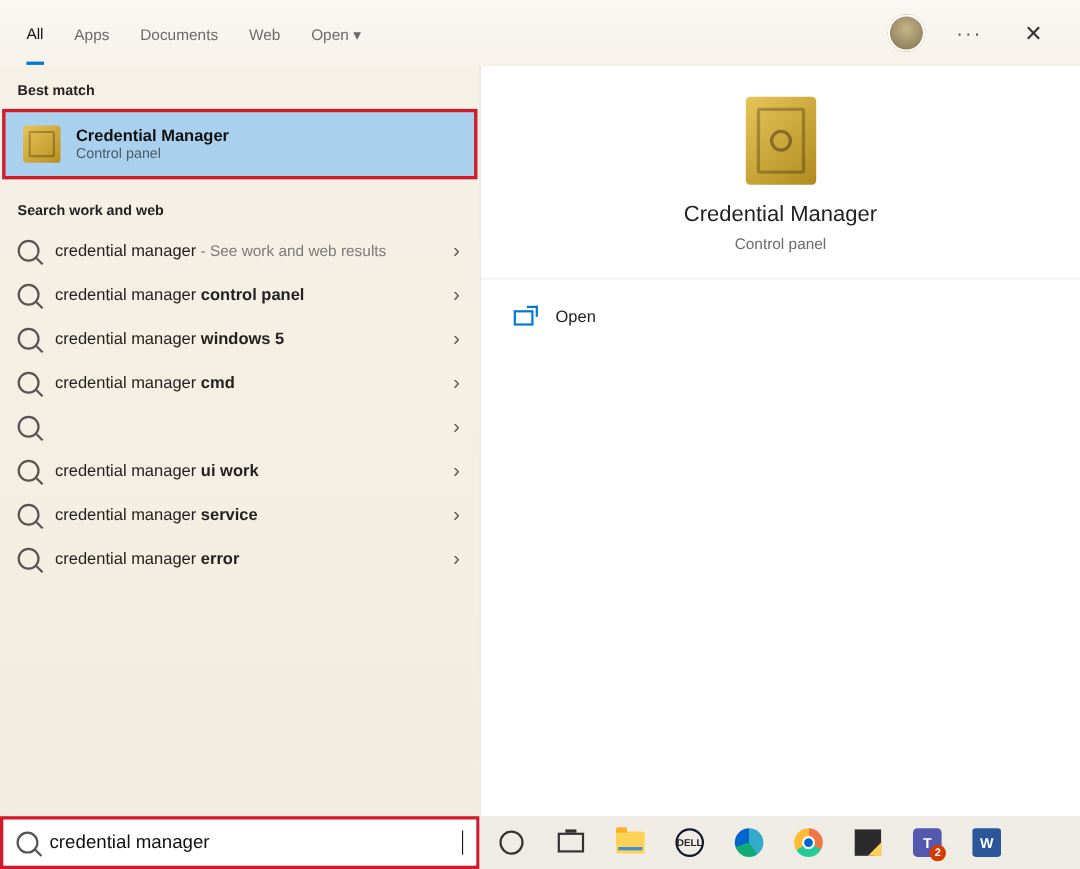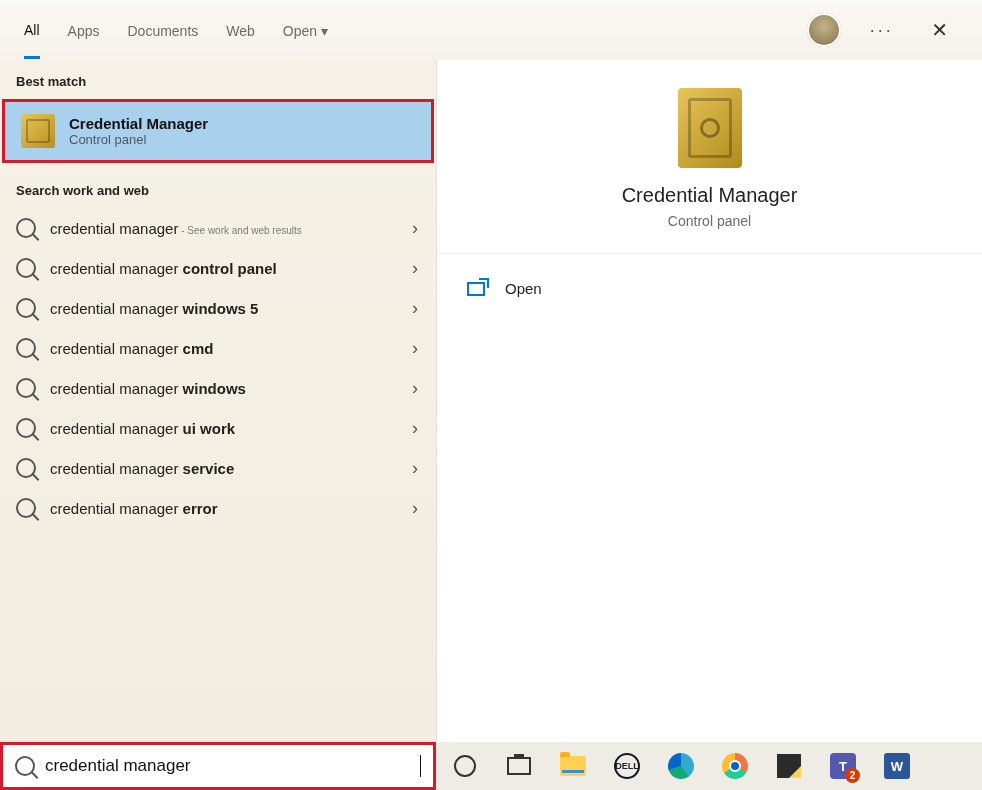--- a/index.html
+++ b/index.html
@@ -27,21 +27,21 @@
   .safe-icon-sm::after { content:""; position:absolute; inset:5px; border:2px solid rgba(0,0,0,.25); border-radius:2px; }
   .bm-text .title { font-size: 15px; font-weight: 600; color: #111; }
   .bm-text .sub { font-size: 13px; color: #4a5a66; }
 
   .suggestions { padding-top: 0; }
   .sugg { display: flex; align-items: center; gap: 14px; padding: 10px 16px; cursor: pointer; position: relative; }
   .mag { width: 20px; height: 20px; border: 2px solid #555; border-radius: 50%; position: relative; flex: none; }
   .mag::after { content:""; position:absolute; width:9px; height:2px; background:#555; transform: rotate(45deg); right:-6px; bottom:-2px; }
   .sugg .text { font-size: 15px; color: #222; }
   .sugg .text b { font-weight: 600; }
-  .sugg .hint { color: #7a7a7a; font-size: 10px; }
+  .sugg .hint { color: #7a7a7a; font-size: 14px; }
   .chev { position: absolute; right: 18px; color: #555; font-size: 18px; }
 
   
   .preview-top { flex: 0 0 auto; text-align: center; padding: 28px 20px 24px; border-bottom: 1px solid #eee; }
   .safe-icon-lg { width: 64px; height: 80px; margin: 0 auto 16px; background: linear-gradient(135deg,#e8c55a,#b08a1c); border-radius: 4px; position: relative; }
   .safe-icon-lg::before { content:""; position:absolute; inset:10px; border:3px solid rgba(0,0,0,.25); border-radius:3px; }
   .safe-icon-lg::after { content:""; position:absolute; width:14px; height:14px; border:3px solid rgba(0,0,0,.35); border-radius:50%; left:50%; top:50%; transform:translate(-50%,-50%); }
   .prev-title { font-size: 20px; color: #222; margin-bottom: 6px; }
   .prev-sub { font-size: 14px; color: #6b6b6b; }
   .preview-actions { padding: 18px 30px; }
@@ -116,21 +116,20 @@
           <div class="text">credential manager <b>windows 5</b></div>
           <div class="chev">›</div>
         </div>
         <div class="sugg">
           <div class="mag"></div>
           <div class="text">credential manager <b>cmd</b></div>
           <div class="chev">›</div>
         </div>
         <div class="sugg">
           <div class="mag"></div>
-          <div class="text">credential manager <b>windows</b></div>
           <div class="chev">›</div>
         </div>
         <div class="sugg">
           <div class="mag"></div>
           <div class="text">credential manager <b>ui work</b></div>
           <div class="chev">›</div>
         </div>
         <div class="sugg">
           <div class="mag"></div>
           <div class="text">credential manager <b>service</b></div>

